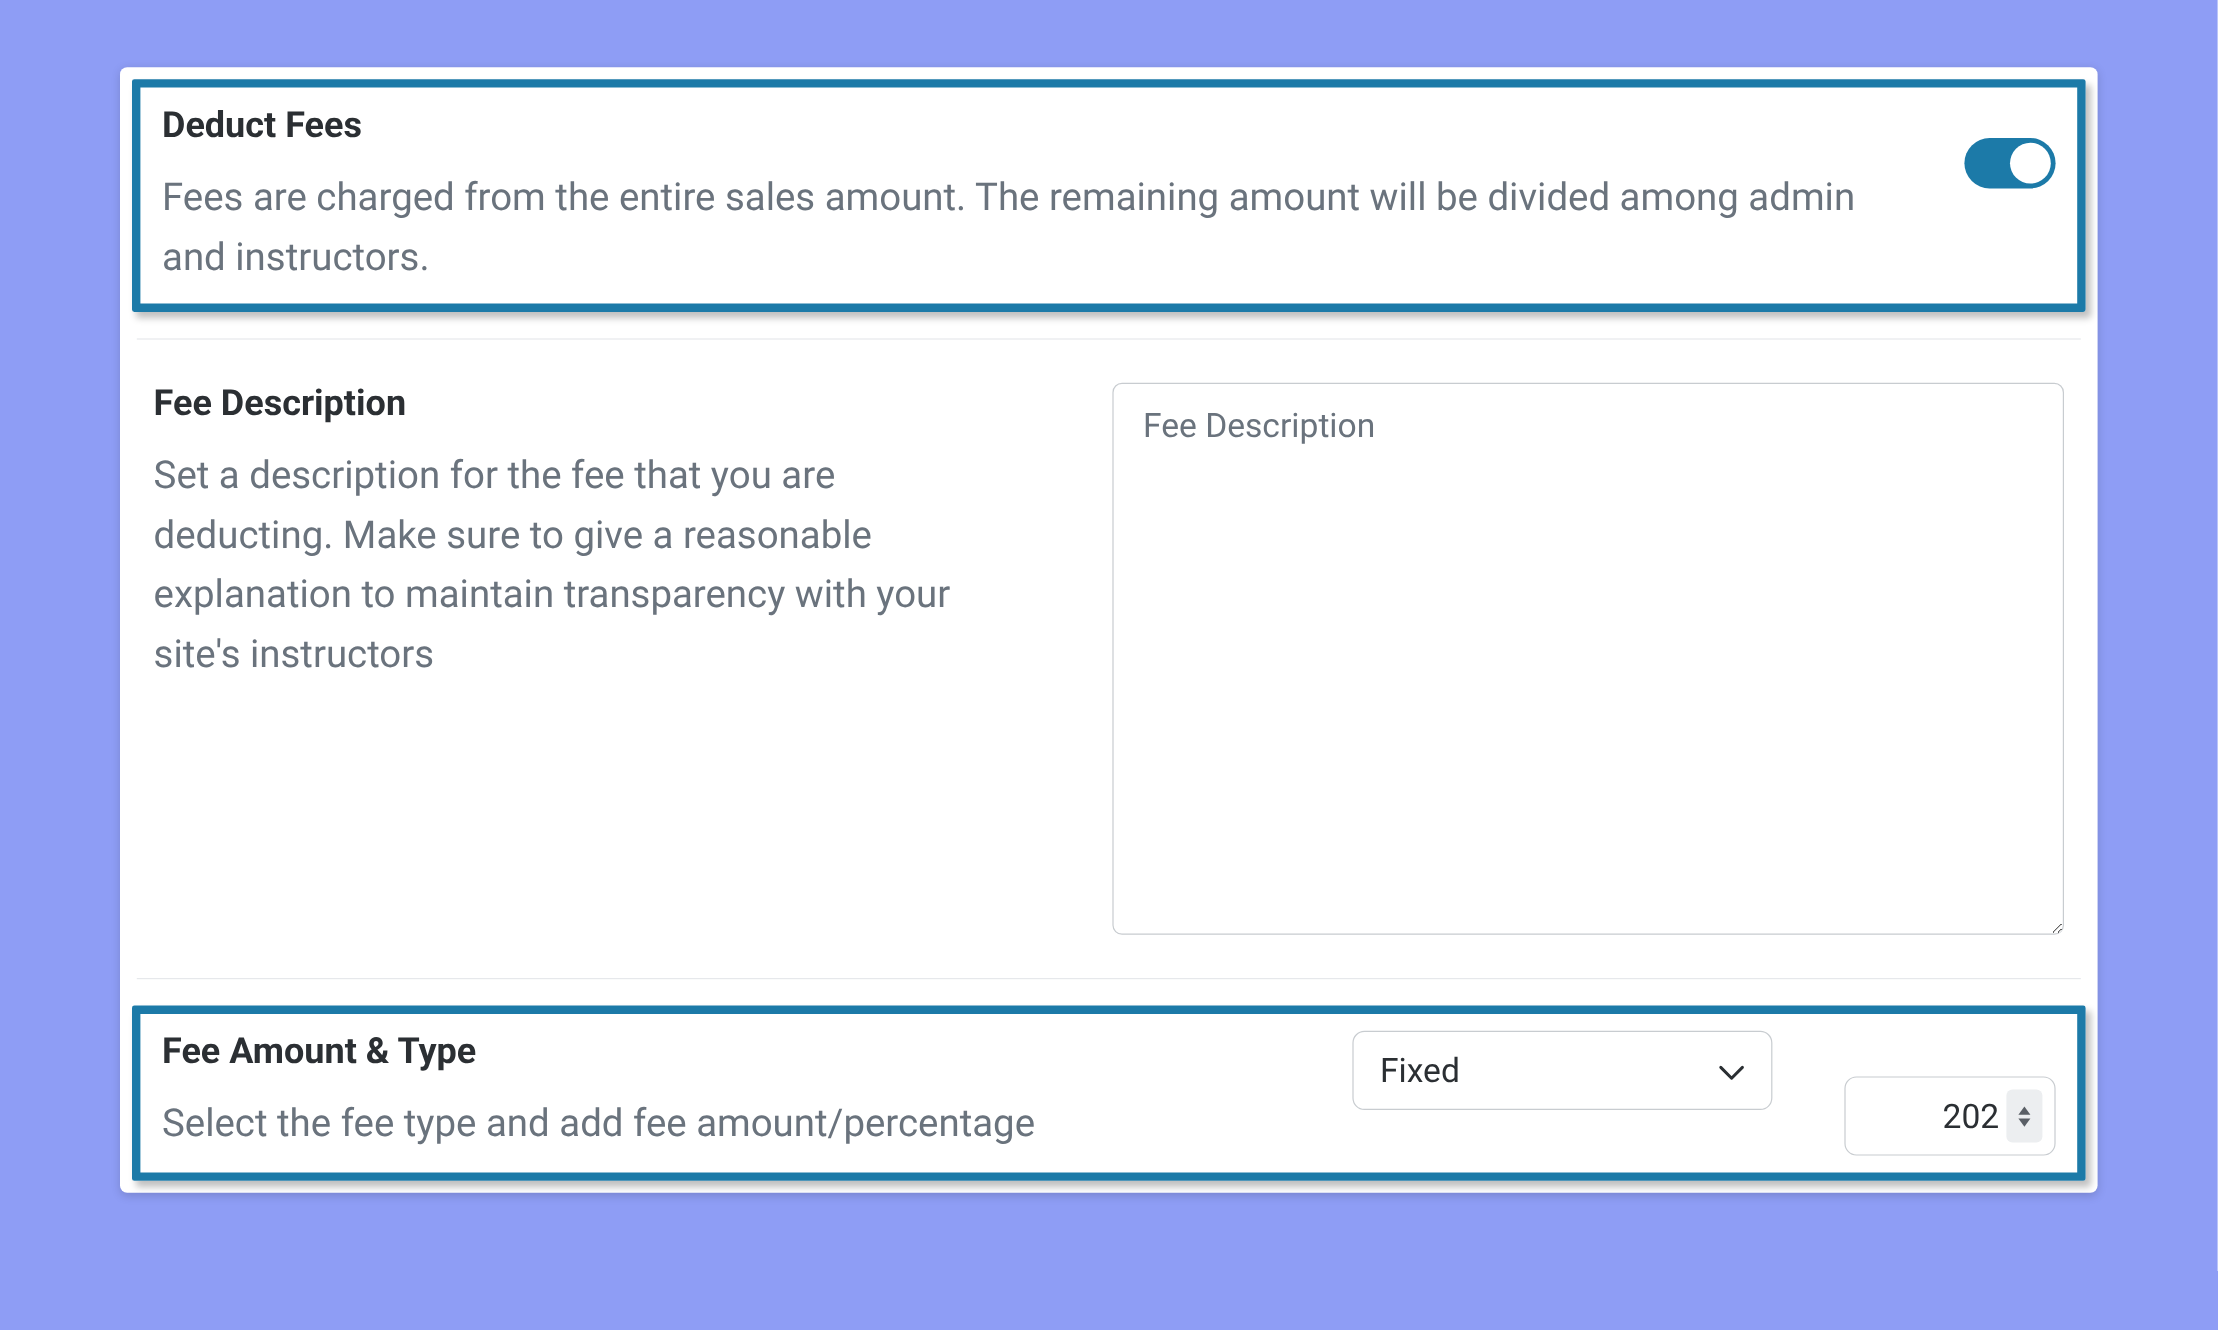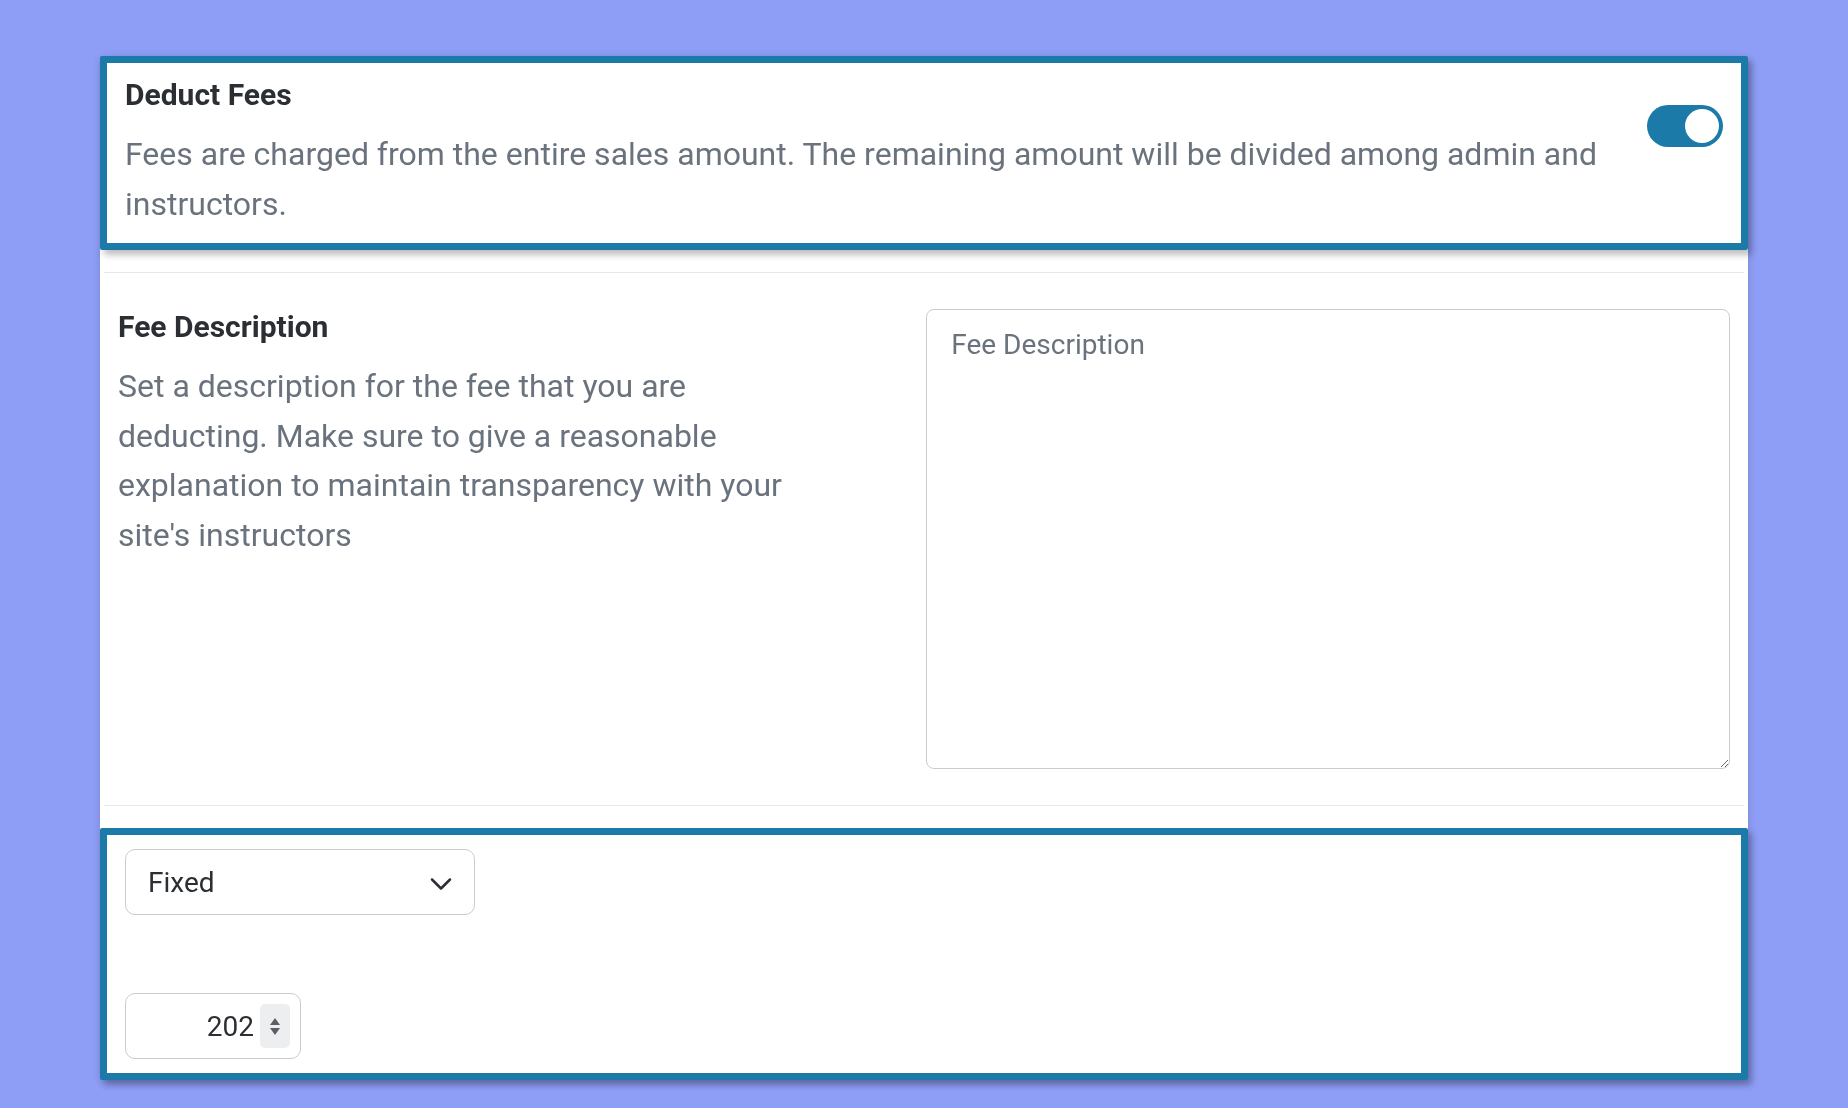--- a/index.html
+++ b/index.html
@@ -12,20 +12,21 @@
       font-family: -apple-system, BlinkMacSystemFont, "Segoe UI", Roboto, Helvetica, Arial, sans-serif;
       padding: 56px 100px;
       width: 1848px;
       height: 1108px;
       transform-origin: top left;
     }
     .card {
       background: #ffffff;
       border-radius: 6px;
       box-shadow: 0 2px 8px rgba(0,0,0,0.15);
+      padding: 10px;
     }
     .section {
       padding: 14px 18px;
     }
     .highlighted {
       border: 7px solid #1c7aa8;
       box-shadow: 4px 5px 6px rgba(0,0,0,0.25);
       border-radius: 2px;
     }
     .row-toggle {
@@ -98,24 +99,23 @@
     .row-feeamt {
       display: flex;
       align-items: flex-start;
       gap: 40px;
     }
     .row-feeamt .text-col {
       flex: 1;
     }
     .controls {
       display: flex;
-      gap: 40px;
-      align-items: flex-start;
-      flex-shrink: 0;
-      flex-direction: column;
+      gap: 60px;
+      align-items: flex-start;
+      flex-shrink: 0;
     }
     .select-wrap {
       position: relative;
       width: 350px;
       height: 66px;
       border: 1px solid #c8ccd0;
       border-radius: 10px;
       display: flex;
       align-items: center;
       padding: 0 22px;
@@ -210,20 +210,24 @@
         <div class="desc">Set a description for the fee that you are deducting. Make sure to give a reasonable explanation to maintain transparency with your site's instructors</div>
       </div>
       <textarea class="textarea" placeholder="Fee Description" style=""></textarea>
     </div>
   </div>
 
   <div class="divider"></div>
 
   <div class="section highlighted">
     <div class="row-feeamt">
+      <div class="text-col">
+        <div class="title">Fee Amount &amp; Type</div>
+        <div class="desc">Select the fee type and add fee amount/percentage</div>
+      </div>
       <div class="controls">
         <div class="select-wrap">
           <span>Fixed</span>
           <span class="chevron">
             <svg width="22" height="14" viewBox="0 0 22 14">
                 <path d="M2 2 L11 11 L20 2" stroke="#2b2f33" stroke-width="2.5" fill="none" stroke-linecap="round" stroke-linejoin="round"></path>
               </svg>
           </span>
         </div>
         <div class="number-wrap">

